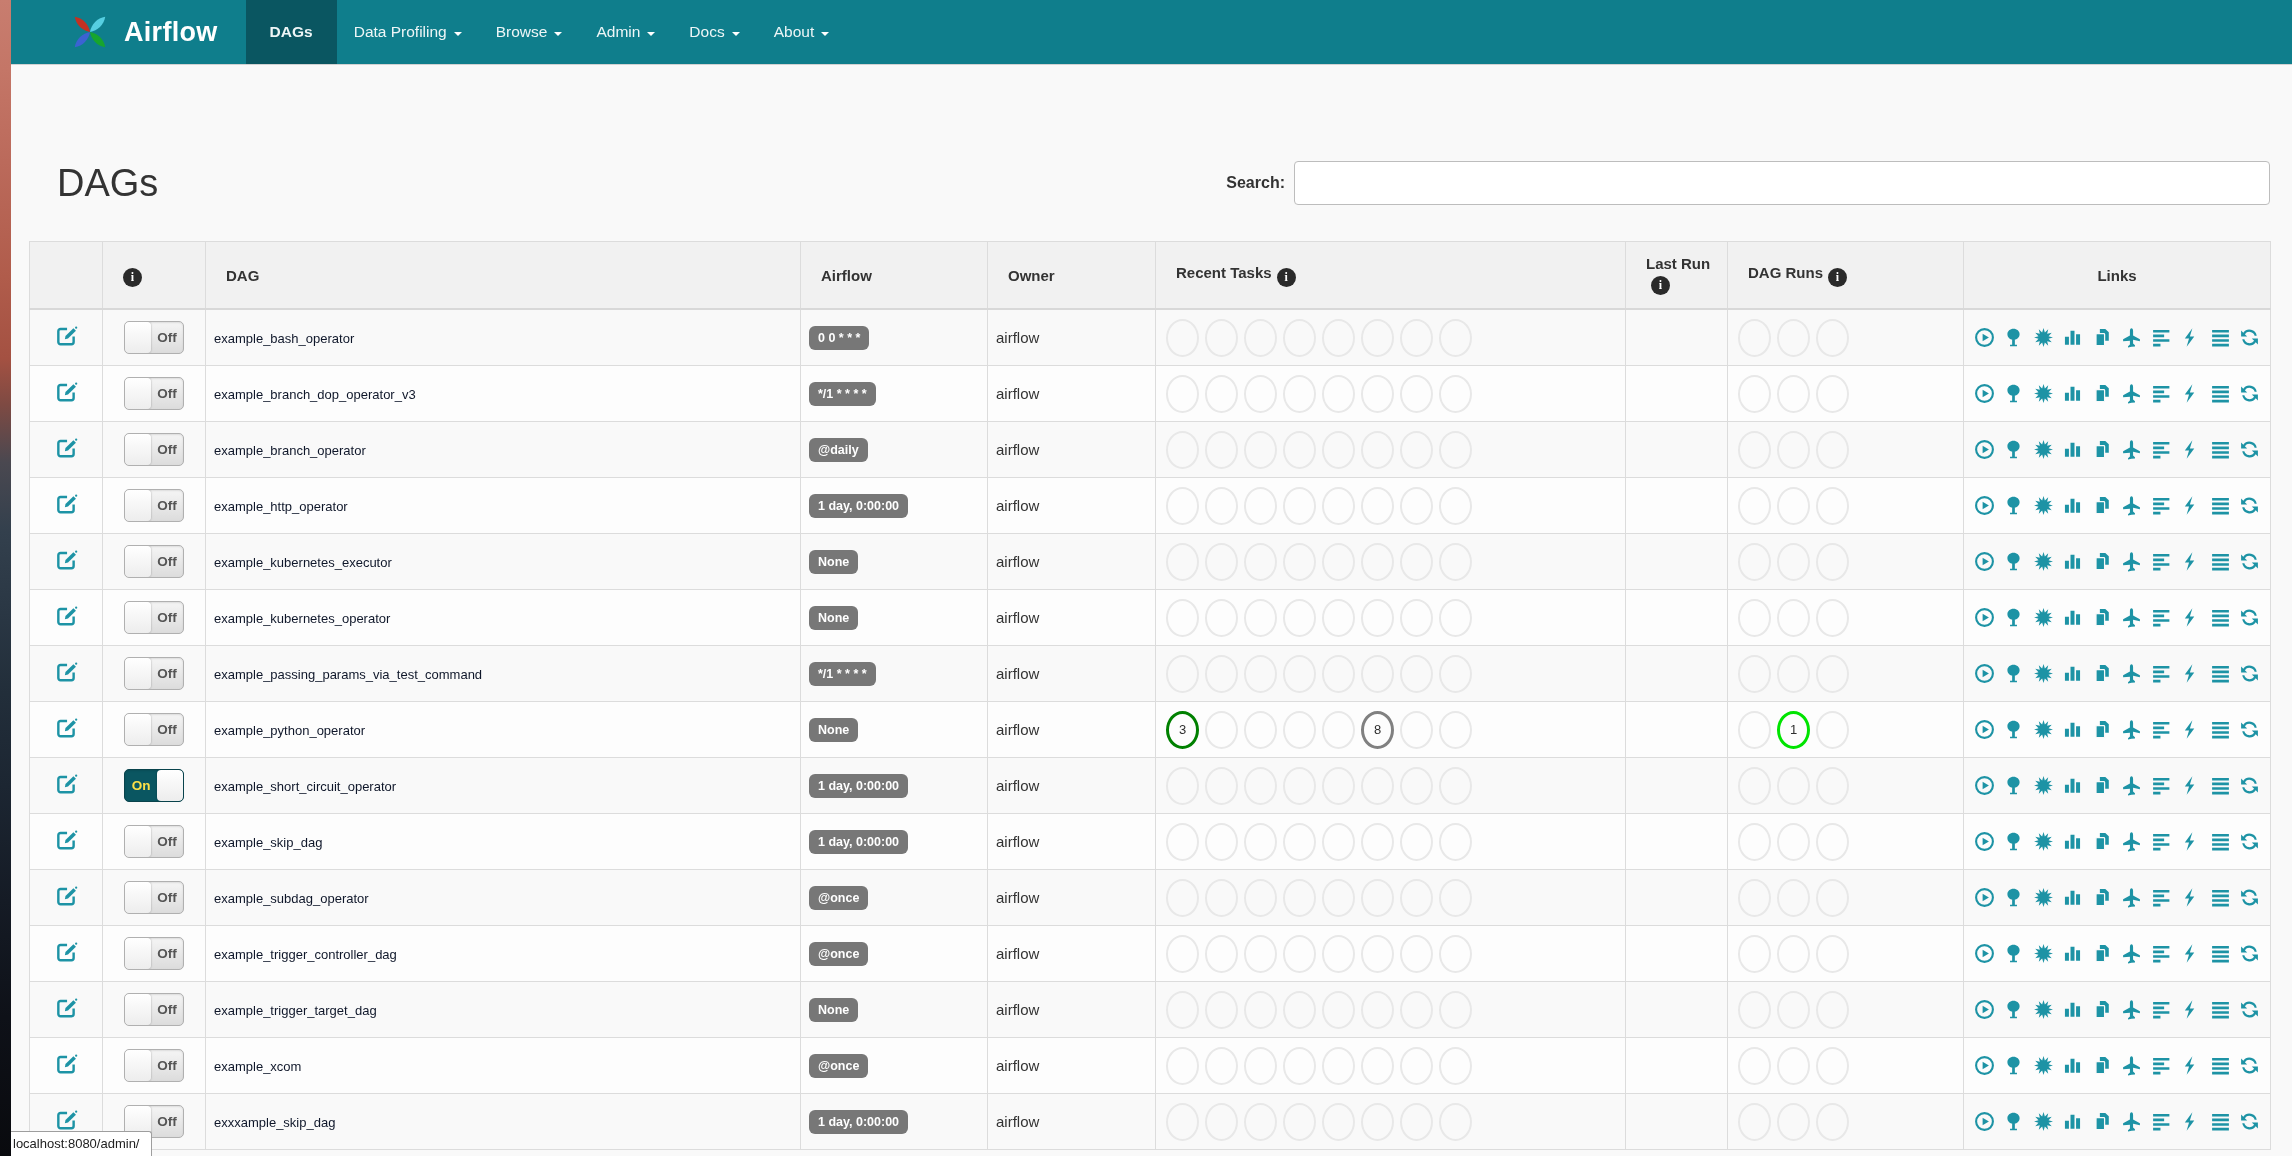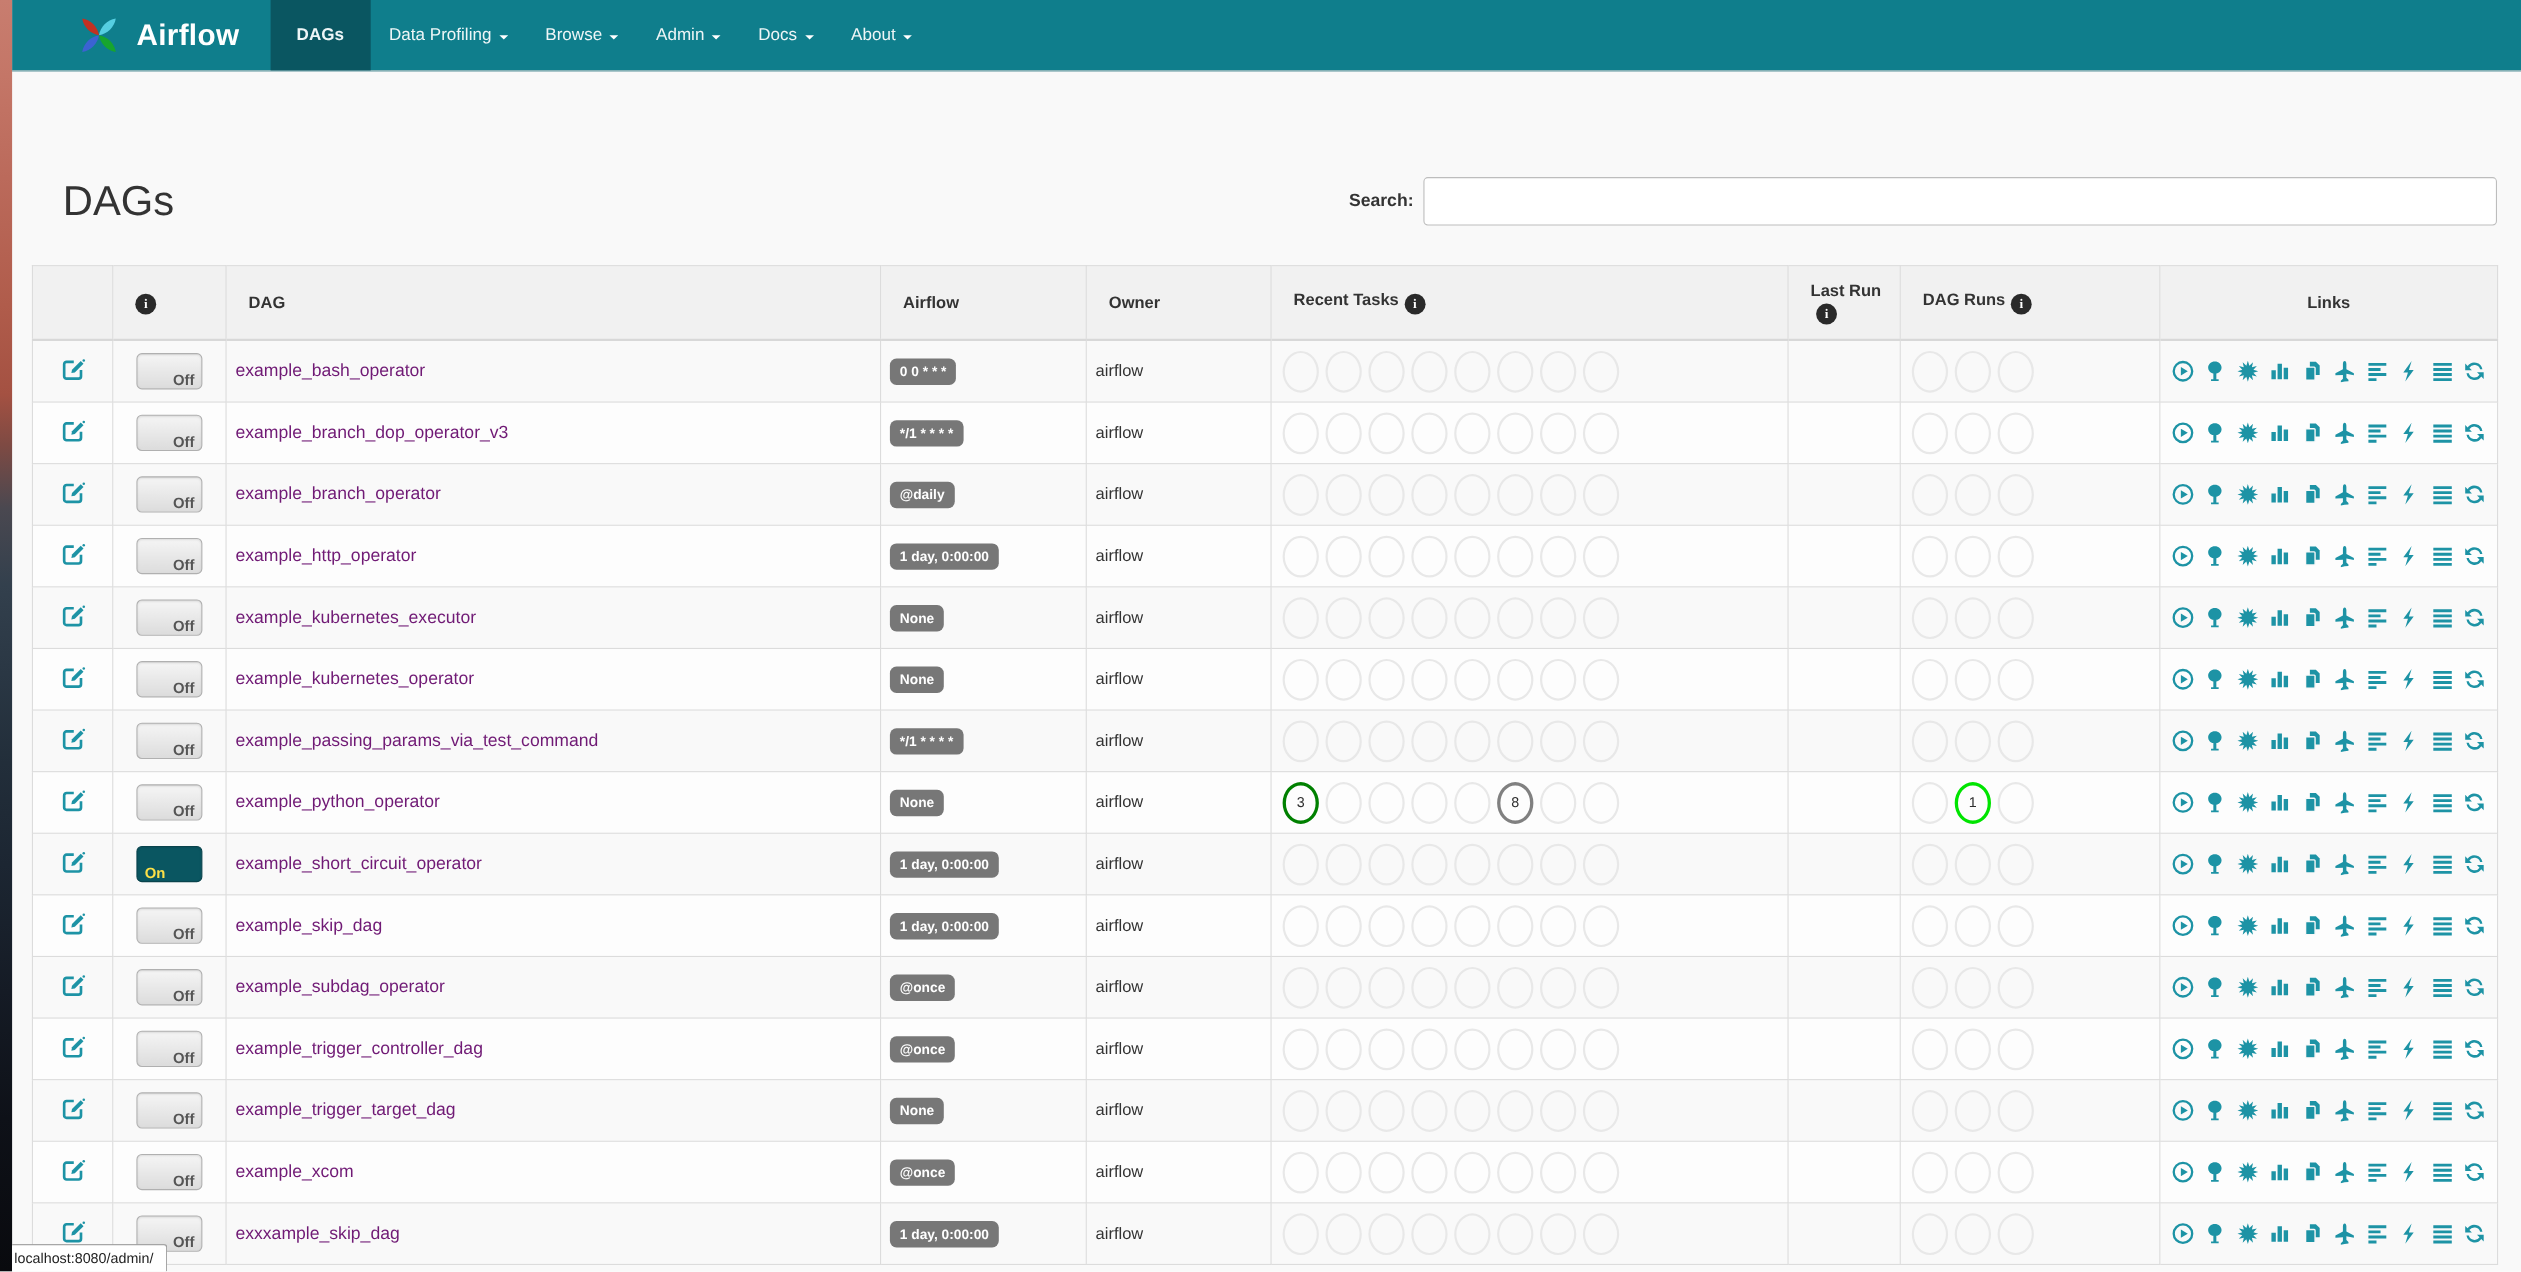--- a/index.html
+++ b/index.html
@@ -80,31 +80,30 @@
 
   .edit-btn{display:inline-flex;color:#1d93a5;cursor:pointer;}
   .edit-btn svg{width:23px;height:23px;}
 
   
   .toggle{
     width:60px;height:33px;border:1px solid #b0b0b0;border-radius:5px;
     display:flex;box-sizing:border-box;overflow:hidden;cursor:pointer;
     font-size:13.5px;font-weight:bold;margin:0 auto;
     box-shadow:inset 0 1px 2px rgba(0,0,0,.1);
-    align-items:flex-end;
   }
   .toggle .knob{
     width:26px;background:linear-gradient(#ffffff,#ededed);
     border-radius:4px;box-shadow:0 0 2px rgba(0,0,0,.35);flex:none;
   }
   .toggle .t-label{flex:1;display:flex;align-items:center;justify-content:center;}
   .toggle.off{background:linear-gradient(#f5f5f5,#dcdcdc);color:#555;}
   .toggle.on{background:#0a5661;color:#fde047;border-color:#09434c;}
 
-  .dag-link{color:#701a75;font-size:16px;text-decoration:none;cursor:pointer;}
+  .dag-link{color:#0f172a;font-size:13px;text-decoration:none;cursor:pointer;}
   .owner-text{font-size:15px;color:#333;}
 
   .sched-badge{
     display:inline-block;background:#777;color:#fff;font-size:12.5px;
     font-weight:bold;padding:5px 9px;border-radius:6px;white-space:nowrap;
   }
 
   .circle-row{display:flex;align-items:center;gap:6px;padding-left:2px;}
   .circle{
     width:33px;height:38px;box-sizing:border-box;border:2px solid #e8e8e8;

